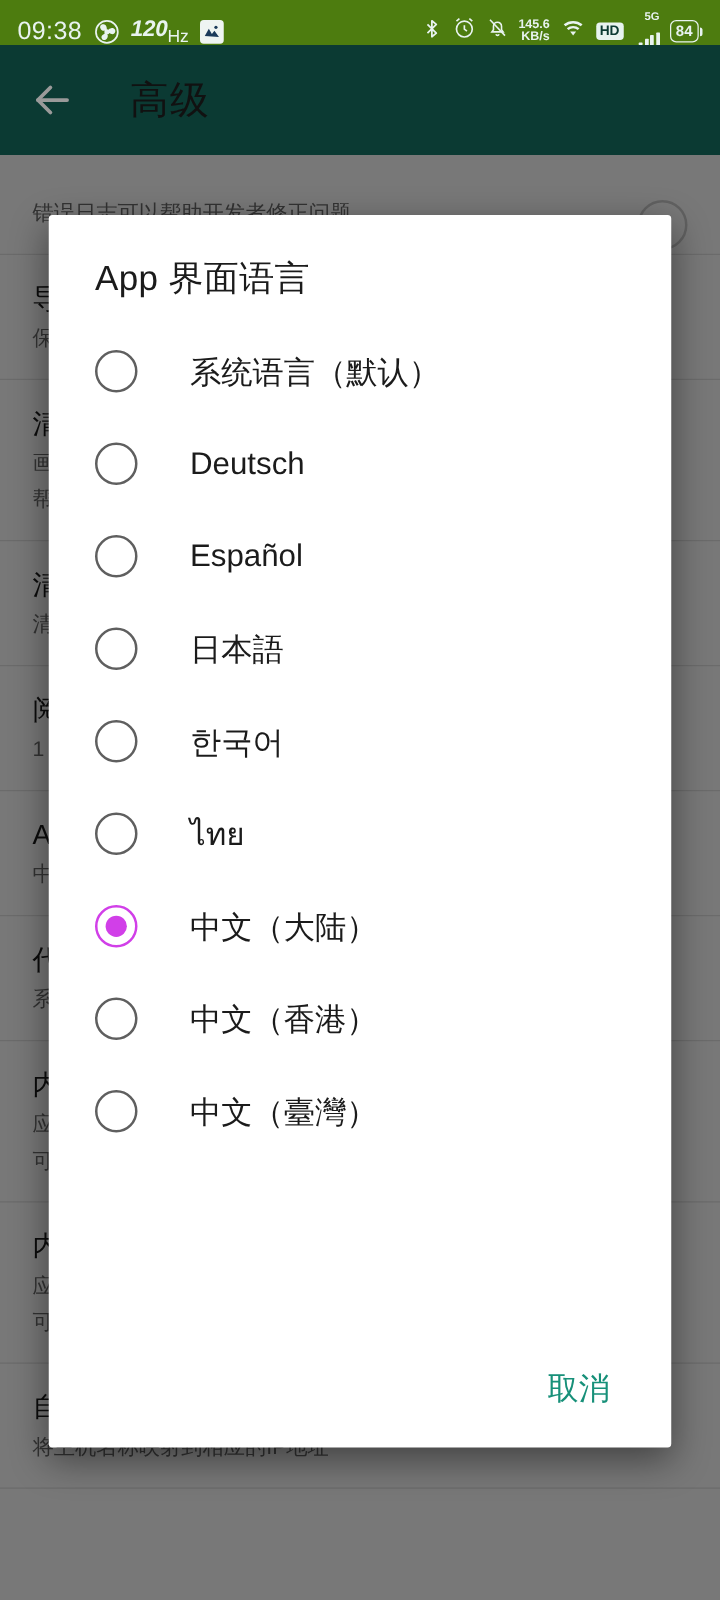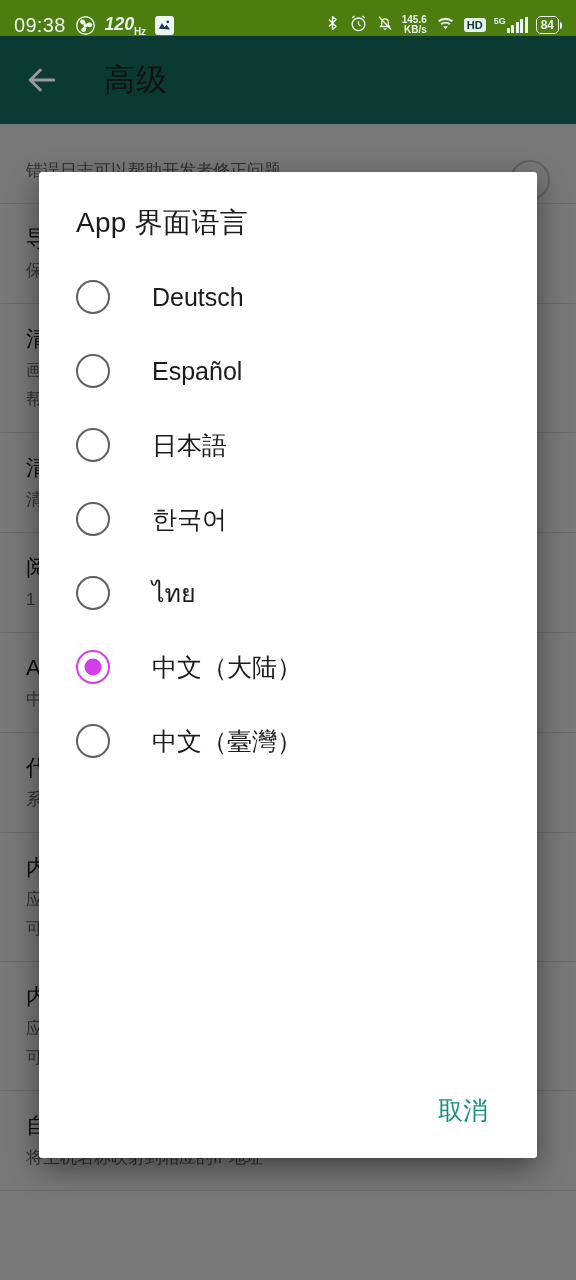--- a/index.html
+++ b/index.html
@@ -26,34 +26,34 @@
     width: 576px; height: 50px;
     background: #4d7c0f;
     display: flex; align-items: center;
     padding: 0 14px;
     color: #e8f3f0;
   }
   .sb-left { display: flex; align-items: center; gap: 9px; }
   .sb-time { font-size: 20px; font-weight: 500; letter-spacing: .3px; }
   .sb-fan { width: 21px; height: 21px; }
   .sb-hz { font-size: 18px; font-style: italic; font-weight: 700; letter-spacing: -.2px; }
-  .sb-hz sub { font-size: 10px; font-style: normal; font-weight: 700; }
+  .sb-hz sub { font-size: 14px; font-style: normal; font-weight: 400; }
   .sb-sq {
     width: 19px; height: 19px; border-radius: 3px; background: #eef4f2;
     display: flex; align-items: center; justify-content: center;
   }
   .sb-right {
     margin-left: auto; display: flex; align-items: center; gap: 8px;
   }
   .sb-net { font-size: 10px; line-height: 10px; text-align: right; font-weight: 600; }
   .sb-hd {
     font-size: 11px; font-weight: 700; background: #e8f3f0; color: #0b3a33;
     border-radius: 3px; padding: 1px 3px; line-height: 12px;
   }
-  .sb-5g { display: flex; align-items: flex-end; gap: 1px; }
+  .sb-5g { display: flex; align-items: flex-end; gap: 1px; flex-direction: column; }
   .sb-5g-t { font-size: 9px; line-height: 9px; font-weight: 700; margin-bottom: 7px; }
   .bars { display: flex; align-items: flex-end; gap: 1.5px; height: 16px; }
   .bars i { display: block; width: 3px; background: #e8f3f0; border-radius: .5px; }
   .batt {
     border: 1.6px solid #e8f3f0; border-radius: 5px;
     padding: 0 4px; font-size: 12px; font-weight: 700; line-height: 16px;
   }
   .batt-wrap { display: flex; align-items: center; }
   .batt-tip { width: 2px; height: 7px; background: #e8f3f0; border-radius: 0 2px 2px 0; margin-left: 1px; }
 
@@ -277,20 +277,24 @@
       </svg>
     </span>
     <span class="toolbar-title">高级</span>
   </div>
 
   <div id="dialog">
     <div class="dlg-title">App 界面语言</div>
     <div class="dlg-list" id="option-list">
         <div class="opt">
           <span class="radio"></span>
+          <span class="opt-label">系统语言（默认）</span>
+        </div>
+        <div class="opt">
+          <span class="radio"></span>
           <span class="opt-label">Deutsch</span>
         </div>
         <div class="opt">
           <span class="radio"></span>
           <span class="opt-label">Español</span>
         </div>
         <div class="opt">
           <span class="radio"></span>
           <span class="opt-label">日本語</span>
         </div>
@@ -298,20 +302,24 @@
           <span class="radio"></span>
           <span class="opt-label">한국어</span>
         </div>
         <div class="opt">
           <span class="radio"></span>
           <span class="opt-label">ไทย</span>
         </div>
         <div class="opt selected">
           <span class="radio"></span>
           <span class="opt-label">中文（大陆）</span>
+        </div>
+        <div class="opt">
+          <span class="radio"></span>
+          <span class="opt-label">中文（香港）</span>
         </div>
         <div class="opt">
           <span class="radio"></span>
           <span class="opt-label">中文（臺灣）</span>
         </div>
       </div>
     <div class="dlg-actions">
       <button class="dlg-btn">取消</button>
     </div>
   </div>

